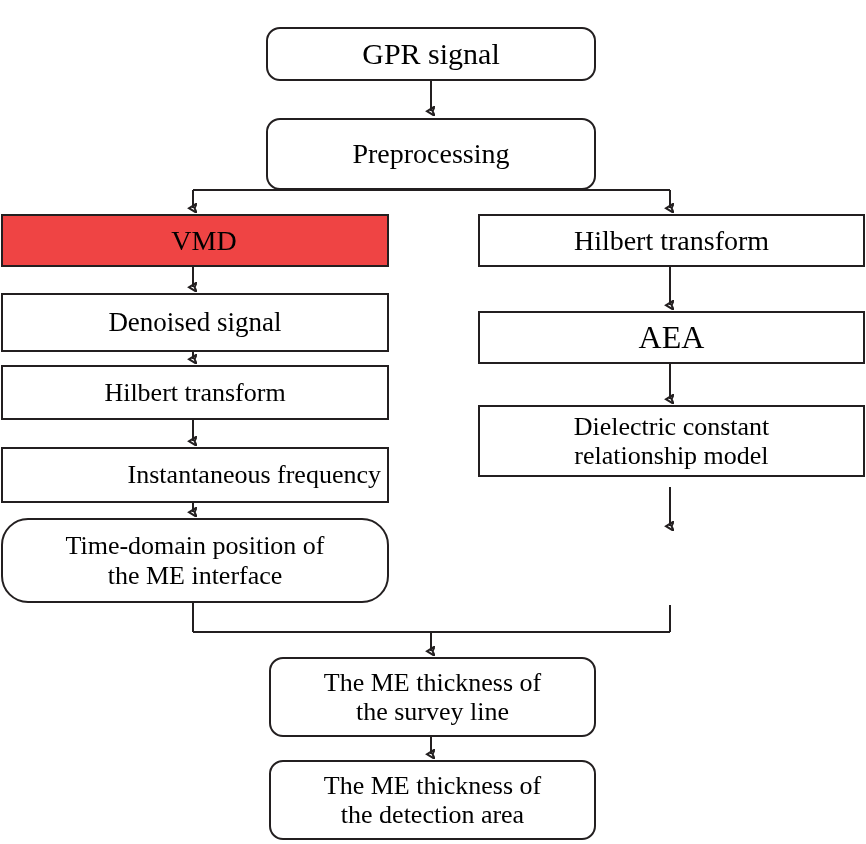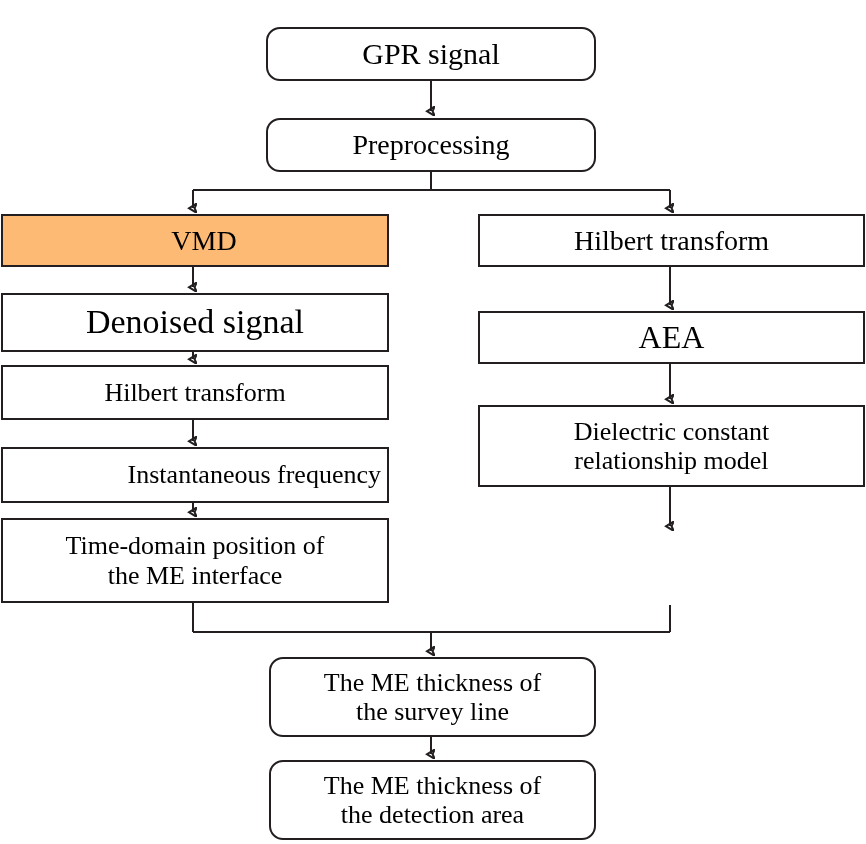--- a/index.html
+++ b/index.html
@@ -102,46 +102,46 @@
     </g>
 
     <g>
       <line x1="431" y1="737" x2="431" y2="754" marker-end="url(#arrowhead)"></line>
     </g>
   </svg>
 
   <div class="node rounded" style="left: 266px; top: 27px; width: 330px; height: 54px; font-size: 30px; border-color: rgb(35, 31, 32); background: rgb(255, 255, 255); color: rgb(0, 0, 0);">
     <span class="label">GPR signal</span>
   </div>
-  <div class="node rounded" style="left: 266px; top: 118px; width: 330px; height: 54px; font-size: 28px; border-color: rgb(35, 31, 32); background: rgb(255, 255, 255); color: rgb(0, 0, 0);">
+  <div class="node rounded" style="left: 266px; top: 118px; width: 330px; height: 72px; font-size: 28px; border-color: rgb(35, 31, 32); background: rgb(255, 255, 255); color: rgb(0, 0, 0);">
     <span class="label">Preprocessing</span>
   </div>
-  <div class="node" style="left: 1px; top: 214px; width: 388px; height: 53px; font-size: 28px; border-color: rgb(35, 31, 32); background: #fdba74; color: rgb(0, 0, 0); padding-left: 18px;">
+  <div class="node" style="left: 1px; top: 214px; width: 388px; height: 53px; font-size: 28px; border-color: rgb(35, 31, 32); background: #ef4444; color: rgb(0, 0, 0); padding-left: 18px;">
     <span class="label">VMD</span>
   </div>
-  <div class="node" style="left: 1px; top: 293px; width: 388px; height: 59px; font-size: 34px; border-color: rgb(35, 31, 32); background: rgb(255, 255, 255); color: rgb(0, 0, 0);">
+  <div class="node" style="left: 1px; top: 293px; width: 388px; height: 59px; font-size: 27px; border-color: rgb(35, 31, 32); background: rgb(255, 255, 255); color: rgb(0, 0, 0);">
     <span class="label">Denoised signal</span>
   </div>
   <div class="node" style="left: 1px; top: 365px; width: 388px; height: 55px; font-size: 26px; border-color: rgb(35, 31, 32); background: rgb(255, 255, 255); color: rgb(0, 0, 0);">
     <span class="label">Hilbert transform</span>
   </div>
   <div class="node" style="left: 1px; top: 447px; width: 388px; height: 56px; font-size: 26px; border-color: rgb(35, 31, 32); background: rgb(255, 255, 255); color: rgb(0, 0, 0); justify-content: flex-end;">
     <span class="label">Instantaneous frequency</span>
   </div>
-  <div class="node" style="left: 1px; top: 518px; width: 388px; height: 85px; font-size: 26px; border-color: rgb(35, 31, 32); background: rgb(255, 255, 255); color: rgb(0, 0, 0);">
+  <div class="node" style="left: 1px; top: 518px; width: 388px; height: 85px; font-size: 26px; border-color: rgb(35, 31, 32); background: rgb(255, 255, 255); color: rgb(0, 0, 0); border-radius: 27px;">
     <span class="label">Time-domain position of
 the ME interface</span>
   </div>
   <div class="node" style="left: 478px; top: 214px; width: 387px; height: 53px; font-size: 28px; border-color: rgb(35, 31, 32); background: rgb(255, 255, 255); color: rgb(0, 0, 0);">
     <span class="label">Hilbert transform</span>
   </div>
   <div class="node" style="left: 478px; top: 311px; width: 387px; height: 53px; font-size: 32px; border-color: rgb(35, 31, 32); background: rgb(255, 255, 255); color: rgb(0, 0, 0);">
     <span class="label">AEA</span>
   </div>
-  <div class="node" style="left: 478px; top: 405px; width: 387px; height: 82px; font-size: 26px; border-color: rgb(35, 31, 32); background: rgb(255, 255, 255); color: rgb(0, 0, 0); text-align: center;">
+  <div class="node" style="left: 478px; top: 405px; width: 387px; height: 72px; font-size: 26px; border-color: rgb(35, 31, 32); background: rgb(255, 255, 255); color: rgb(0, 0, 0); text-align: center;">
     <span class="label">Dielectric constant
 relationship model</span>
   </div>
   <div class="node rounded" style="left: 269px; top: 657px; width: 327px; height: 80px; font-size: 26px; border-color: rgb(35, 31, 32); background: rgb(255, 255, 255); color: rgb(0, 0, 0);">
     <span class="label">The ME thickness of
 the survey line</span>
   </div>
   <div class="node rounded" style="left: 269px; top: 760px; width: 327px; height: 80px; font-size: 26px; border-color: rgb(35, 31, 32); background: rgb(255, 255, 255); color: rgb(0, 0, 0);">
     <span class="label">The ME thickness of
 the detection area</span>

